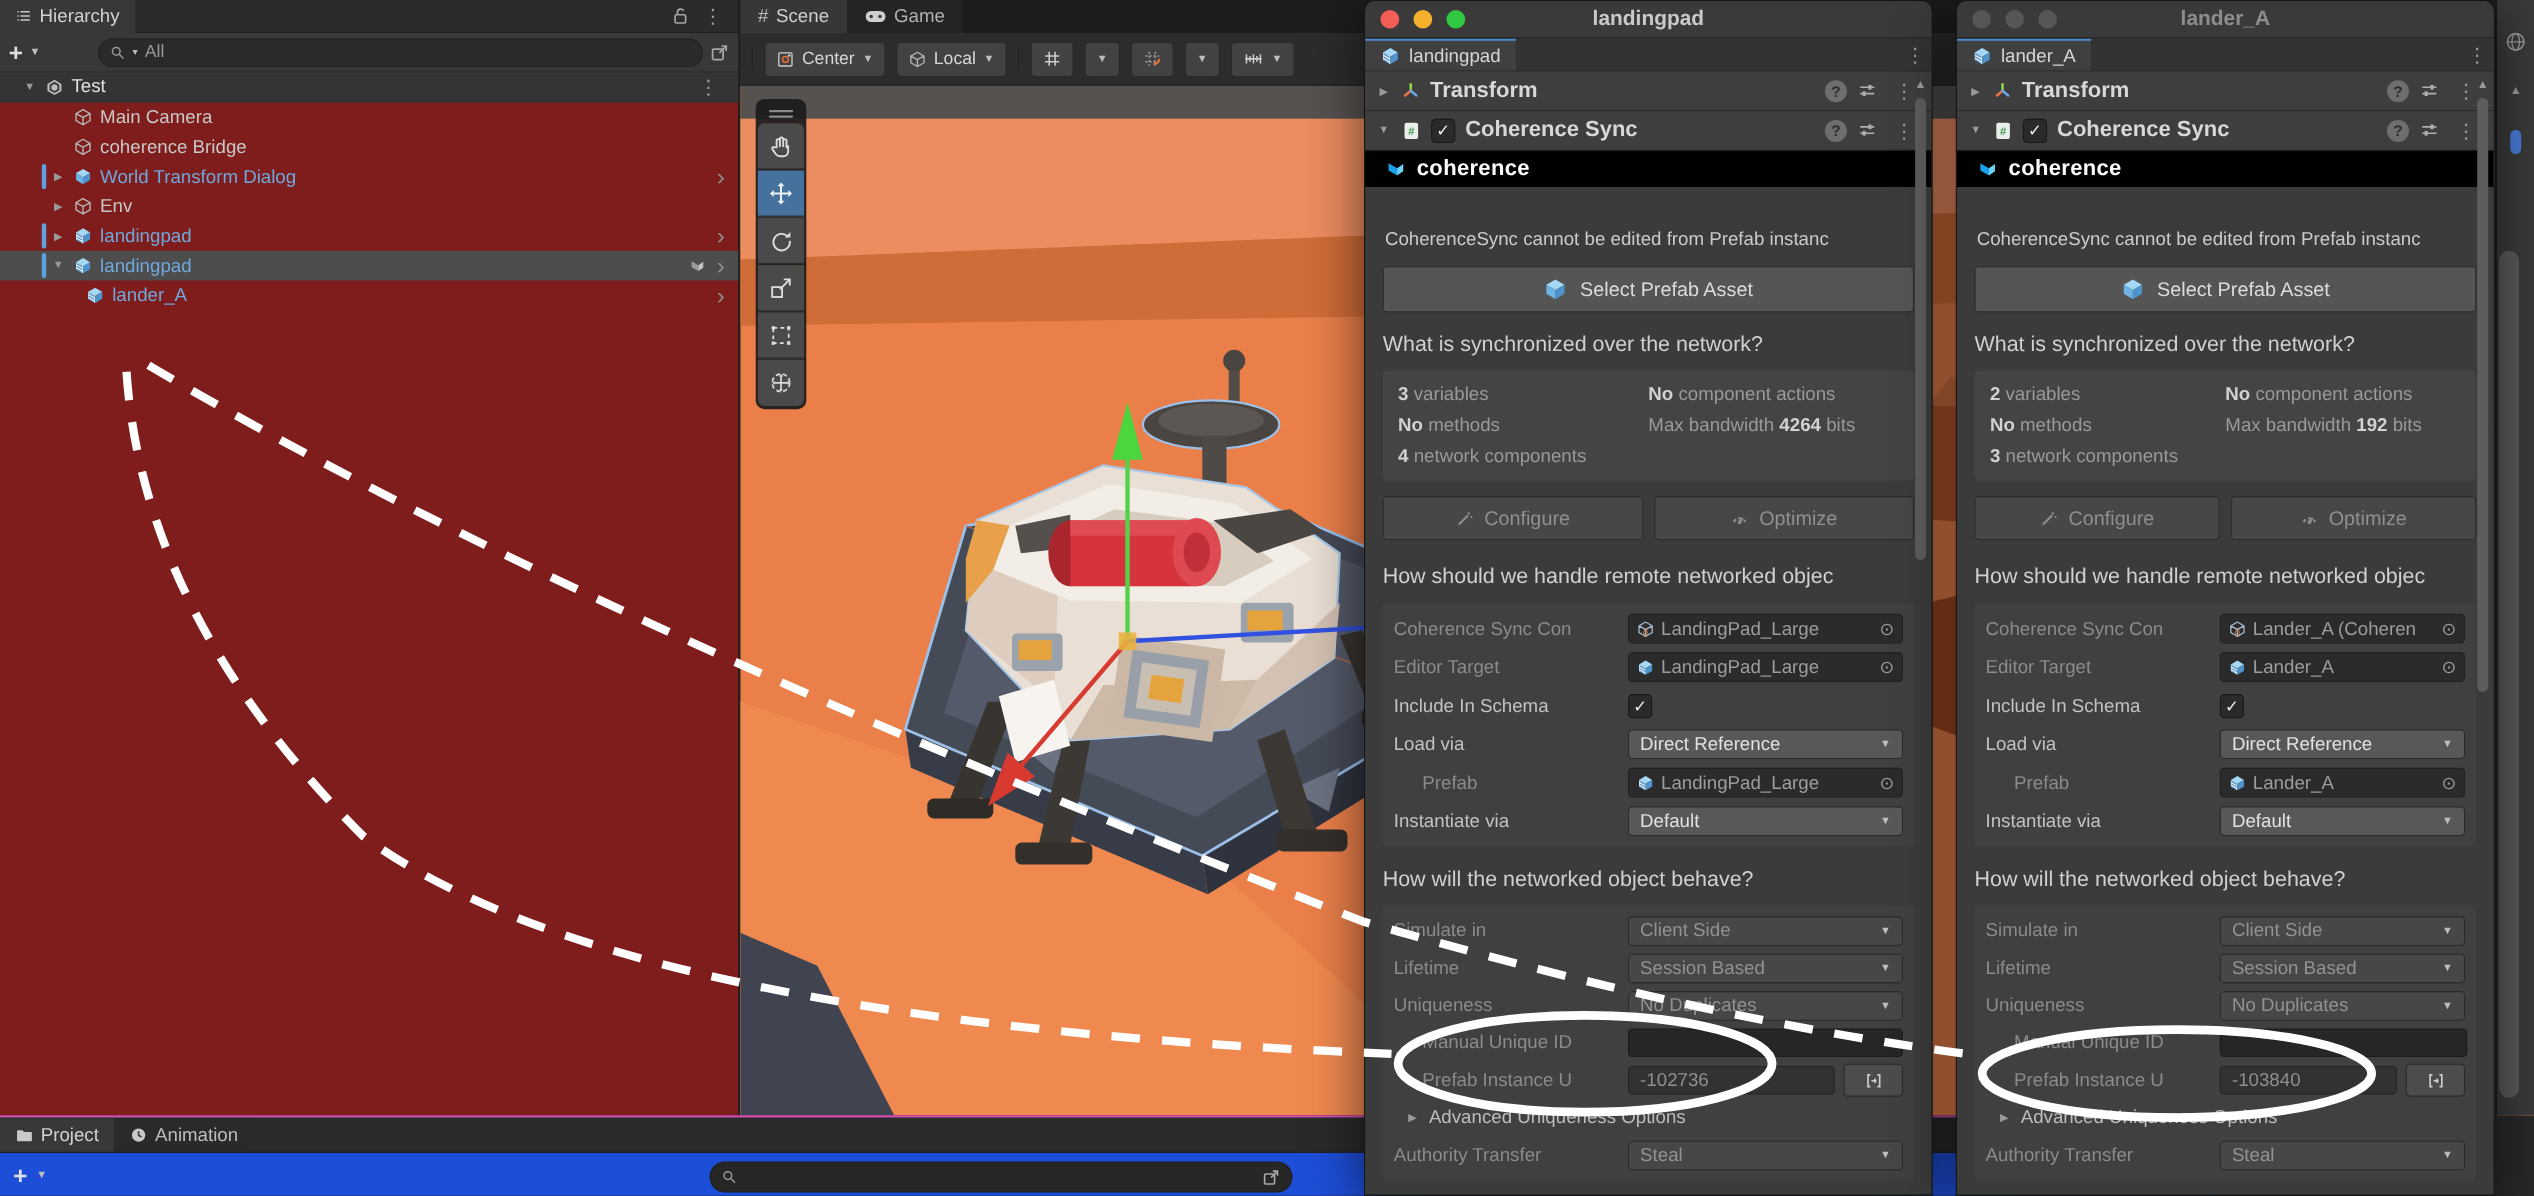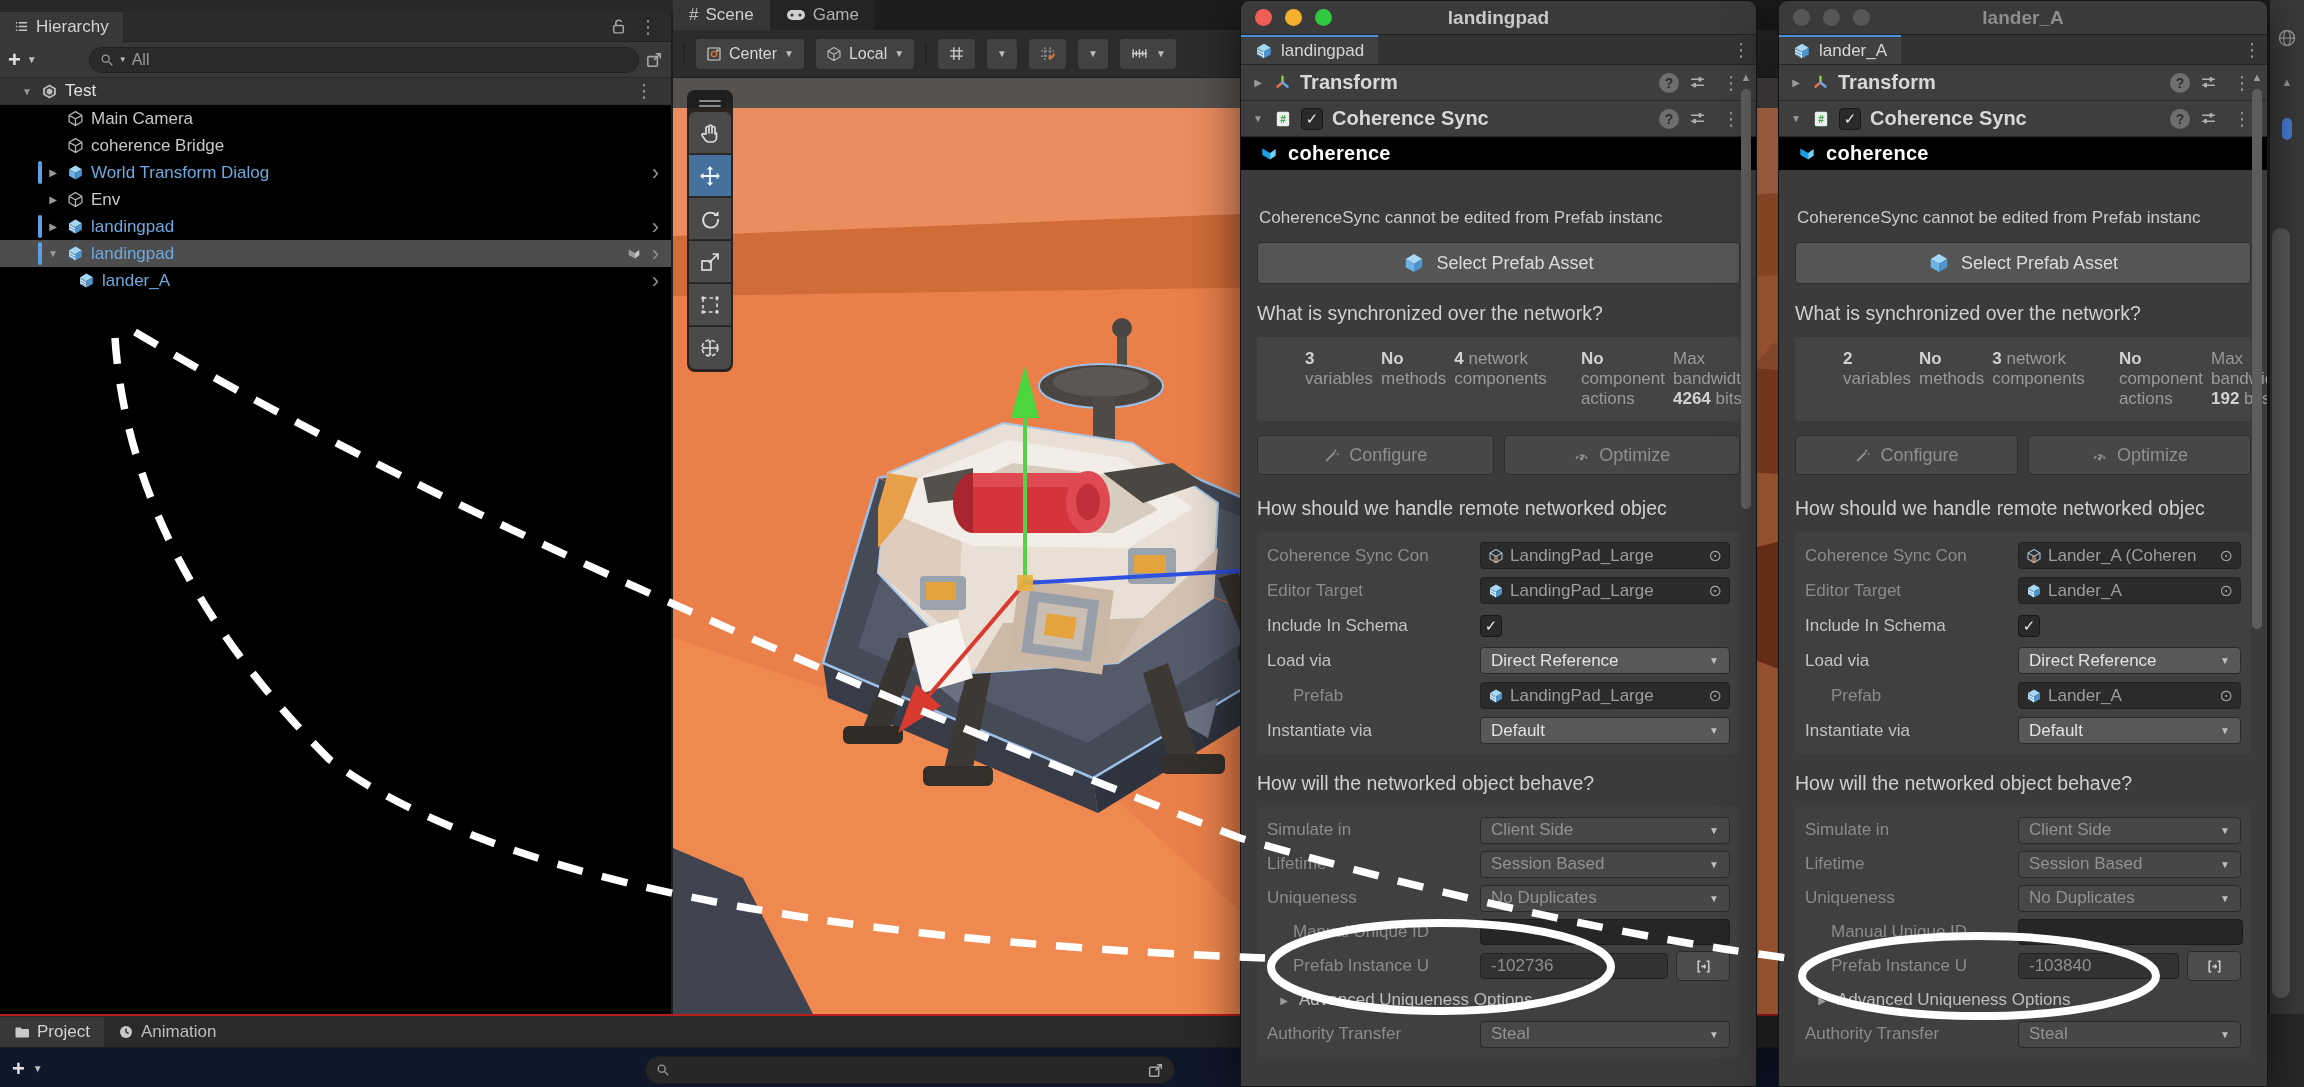--- a/index.html
+++ b/index.html
@@ -5,21 +5,21 @@
   * { margin:0; padding:0; box-sizing:border-box; }
   html,body { width:2304px; height:1087px; overflow:hidden; background:#282828;
     font-family:"Liberation Sans", sans-serif; }
   .abs { position:absolute; }
   svg { display:block; }
   
   .kebab { color:#9f9f9f; font-size:18px; padding:0 6px; cursor:pointer; }
   .caret { font-size:10px; color:#bdbdbd; }
   .chev { color:#8f8f8f; font-size:22px; line-height:1; }
   
-  #hierarchy { left:0; top:0; width:673px; height:1014px; background:#000000; border-right:2px solid #1f1f1f;margin-top:12px; }
+  #hierarchy { left:0; top:0; width:673px; height:1014px; background:#7f1d1d; border-right:2px solid #1f1f1f; }
   .ptabbar { height:30px; background:#2b2b2b; display:flex; align-items:center; border-bottom:1px solid #1f1f1f; }
   .ptab { height:30px; background:#383838; display:flex; align-items:center; gap:7px; padding:0 14px; color:#d2d2d2; font-size:17px; }
   .ptab .ticon { color:#bdbdbd; font-size:16px; }
   .bar-right { margin-left:auto; display:flex; align-items:center; gap:6px; padding-right:8px; }
   #h-toolbar { height:36px; display:flex; align-items:center; padding:0 8px; gap:6px; background:#383838; border-bottom:1px solid #2a2a2a; }
   .plus { color:#e0e0e0; font-size:22px; font-weight:bold; line-height:1; }
   .searchbox { flex:1; height:26px; background:#2a2a2a; border:1px solid #212121; border-radius:13px; display:flex; align-items:center; gap:5px; padding:0 10px; margin-left:46px; }
   .searchbox input { flex:1; background:transparent; border:none; outline:none; color:#cfcfcf; font-size:16px; font-family:inherit; }
   .searchbox input::placeholder { color:#9a9a9a; }
   #h-tree { position:relative; }
@@ -47,21 +47,21 @@
   #tools .grip i { display:block; height:2px; background:#8a8a8a; border-radius:1px; }
   .toolbtn { width:42px; height:42px; margin:0 auto 1px; background:#4a4a4a; display:flex; align-items:center; justify-content:center; border-bottom:1px solid #2c2c2c; }
   .toolbtn.first { border-radius:6px 6px 0 0; }
   .toolbtn.last { border-radius:0 0 6px 6px; border-bottom:none; }
   .toolbtn.on { background:#46719c; }
   
   #rightstrip { left:2268px; top:0; width:36px; height:1014px; background:#3a3a3a; border-left:2px solid #1b1b1b; z-index:4; }
   #rs-thumb { left:2272px; top:228px; width:18px; height:770px; background:#5a5a5a; border-radius:9px; z-index:4; }
   #rs-orange { left:2292px; top:440px; width:12px; height:574px; background:#e07a45; z-index:3; }
   
-  #bottom { left:0; top:1014px; width:2014px; height:73px; background:#0f172a; border-top:2px solid #b91c1c; z-index:2; }
+  #bottom { left:0; top:1014px; width:2014px; height:73px; background:#1d4ed8; border-top:2px solid #ec4899; z-index:2; }
   #bottom .ptabbar { background:#2a2a2a; height:32px; }
   #b-toolbar { height:41px; display:flex; align-items:center; padding:0 12px; gap:8px; }
   #b-search { position:absolute; left:645px; top:40px; width:530px; height:28px; background:#272727; border:1px solid #1e1e1e; border-radius:14px; display:flex; align-items:center; gap:6px; padding:0 10px; }
   #b-search input { flex:1; background:transparent; border:none; outline:none; color:#cfcfcf; font-family:inherit; }
   
   .win { top:0; height:1087px; background:#3b3b3b; border:1px solid #141414; border-radius:10px 10px 0 0; box-shadow:0 10px 50px rgba(0,0,0,.6); z-index:5; display:flex; flex-direction:column; overflow:hidden; }
   #win1 { left:1240px; width:517px; }
   #win2 { left:1778px; width:490px; }
   .titlebar { height:34px; background:#3a3a3a; border-bottom:1px solid #232323; display:flex; align-items:center; position:relative; flex:0 0 auto; }
   .lights { position:absolute; left:14px; display:flex; gap:13px; }
@@ -79,21 +79,21 @@
   .help { width:20px; height:20px; border-radius:50%; background:#6e6e6e; color:#2e2e2e; font-weight:bold; font-size:14px; display:flex; align-items:center; justify-content:center; }
   .fold { font-size:10px; color:#9a9a9a; width:14px; text-align:center; }
   .checkbox { width:22px; height:22px; background:#2a2a2a; border:1px solid #191919; border-radius:4px; color:#ececec; font-size:15px; display:flex; align-items:center; justify-content:center; }
   .banner { height:33px; background:#000; display:flex; align-items:center; gap:9px; padding-left:18px; flex:0 0 auto; }
   .banner-text { color:#fff; font-weight:bold; font-size:20px; letter-spacing:.3px; }
   .win-body { flex:1; padding:28px 16px 0 16px; font-size:17px; color:#c4c4c4; overflow:hidden; }
   .notice { color:#cbcbcb; white-space:nowrap; margin:10px 2px 14px; }
   .btn-select { height:42px; background:#555555; border:1px solid #2e2e2e; border-radius:4px; display:flex; align-items:center; justify-content:center; gap:11px; color:#dcdcdc; font-size:18px; margin-bottom:18px; cursor:pointer; }
   .sec-heading { font-size:19.5px; color:#d0d0d0; margin:0 0 12px; white-space:nowrap; overflow:hidden; }
   .stats-box { background:#444444; border-radius:4px; padding:12px 14px; display:flex; margin-bottom:14px; }
-  .stats-col { flex:1; display:flex; flex-direction:row; gap:8px; color:#9a9a9a; font-size:17px;margin-left:34px; }
+  .stats-col { flex:1; display:flex; flex-direction:column; gap:8px; color:#9a9a9a; font-size:17px; }
   .stats-col b { color:#d2d2d2; }
   .btnrow { display:flex; gap:10px; margin-bottom:22px; }
   .btn-dim { flex:1; height:40px; background:#474747; border:1px solid #2d2d2d; border-radius:4px; display:flex; align-items:center; justify-content:center; gap:9px; color:#8f8f8f; font-size:18px; }
   .fields-box { background:#404040; border-radius:4px; padding:6px 10px; margin-bottom:4px; }
   .frow { height:35px; display:flex; align-items:center; gap:8px; }
   .brow { height:34px; }
   .flbl { flex:0 0 205px; color:#c2c2c2; white-space:nowrap; overflow:hidden; }
   .flbl.dim { color:#8b8b8b; }
   .flbl.ind { padding-left:26px; }
   .objfield { flex:1; height:27px; background:#2b2b2b; border:1px solid #212121; border-radius:4px; display:flex; align-items:center; gap:6px; padding:0 7px; color:#9d9d9d; white-space:nowrap; overflow:hidden; }

